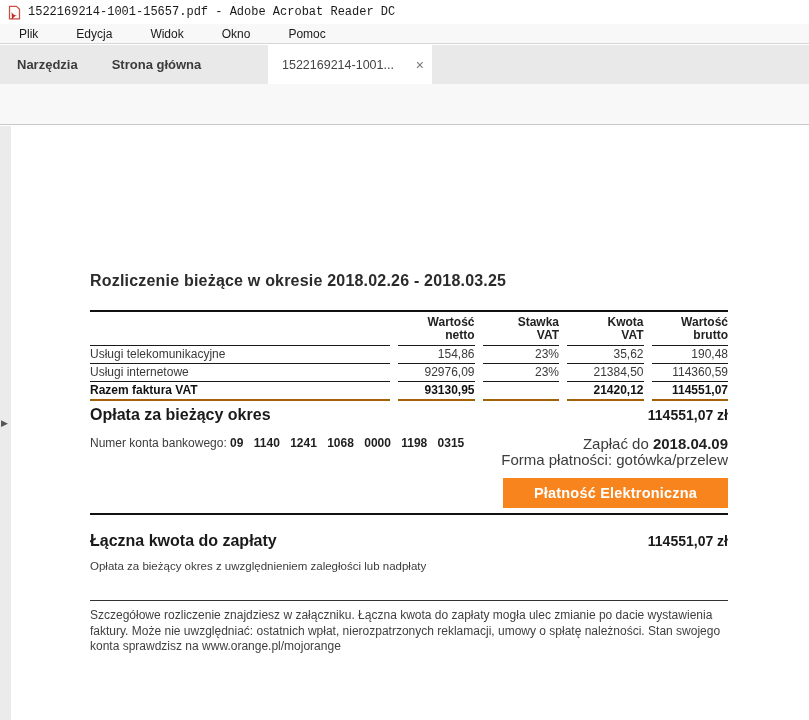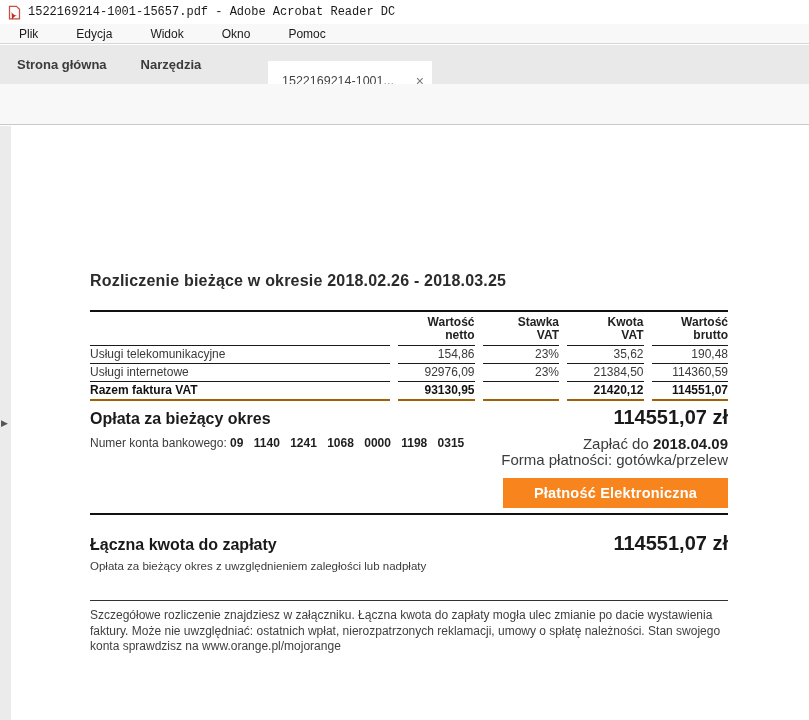--- a/index.html
+++ b/index.html
@@ -10,21 +10,21 @@
   
   .titlebar { position:absolute; left:0; top:0; width:809px; height:24px; background:#fff;
     display:flex; align-items:center; padding-left:7px;font-family:Liberation Mono, monospace; }
   .titlebar .apptitle { font-size:12px; color:#1a1a1a; margin-left:6px; }
   .menubar { position:absolute; left:0; top:24px; width:809px; height:20px; background:#f8f8f8;
     display:flex; align-items:center; border-bottom:1px solid #d6d6d6; }
   .menubar .mitem { font-size:12px; color:#1a1a1a; padding:0 19px; height:20px; display:flex; align-items:center; cursor:default; }
 
   .tabbar { position:absolute; left:0; top:45px; width:809px; height:39px; background:#e9e9e9; display:flex; }
   .tab { height:39px; display:flex; align-items:center; font-size:13px; color:#3b3b3b; font-weight:bold; padding:0 17px; cursor:default; }
-  .tab.doc { position:absolute; left:268px; top:16px; width:164px; background:#fff; font-weight:normal; color:#444;
+  .tab.doc { position:absolute; left:268px; top:0; width:164px; background:#fff; font-weight:normal; color:#444;
     justify-content:space-between; padding:0 8px 0 14px; font-size:12.5px; }
   .tab .close { color:#777; font-size:14px; font-weight:normal; margin-left:8px; }
 
   .toolbar { position:absolute; left:0; top:84px; width:809px; height:41px; background:#f8f8f8; border-bottom:1px solid #c9c9c9; }
   .tbtn { position:absolute; top:89px; width:28px; height:28px; display:flex; align-items:center; justify-content:center; cursor:default; }
   .vsep { position:absolute; top:90px; width:1px; height:26px; background:#d9d9d9; }
   .pagebox { position:absolute; left:283px; top:91px; width:27px; height:23px; background:#fff; border:1px solid #a8a8a8;
     font-size:12px; color:#222; text-align:center; line-height:21px; }
   .pagetotal { position:absolute; left:318px; top:95px; font-size:12px; color:#555; }
   .zoombox { position:absolute; left:533px; top:91px; width:70px; height:23px; background:#fff; border:1px solid #a8a8a8;
@@ -44,21 +44,21 @@
   .vattable { position:absolute; left:90px; top:310px; width:638px; border-top:2px solid #111; font-size:12px; color:#3a3a3a; }
   .trow { display:flex; }
   .tc { border-bottom:1px solid #1a1a1a; padding:1px 0 2px 0; }
   .tc.desc { width:302px; }
   .tc.num { width:77px; margin-left:8px; text-align:right; }
   .trow.head .tc { font-weight:bold; color:#222; padding-top:4px; padding-bottom:3px; line-height:13px; }
   .trow.head .tc.desc { border-bottom:1px solid #1a1a1a; }
   .trow.total .tc { font-weight:bold; color:#111; border-bottom:2px solid #a16207; }
 
   .sec-label { font-size:16px; font-weight:bold; color:#1a1a1a; }
-  .big-amount { font-size:20px; font-weight:bold; color:#1a1a1a; text-align:right; }
+  .big-amount { font-size:14px; font-weight:bold; color:#1a1a1a; text-align:right; }
   .row-opl { left:90px; top:406px; width:638px; position:absolute; display:flex; justify-content:space-between; align-items:baseline; }
   .acct-line { left:90px; top:436px; position:absolute; font-size:12px; color:#3c3c3c; }
   .acct-line b { color:#1f1f1f; word-spacing:7px; }
   .right-col { left:388px; top:436px; width:340px; position:absolute; text-align:right; font-size:15px; color:#3c3c3c; line-height:16px; }
   .right-col b { color:#1f1f1f; }
 
   .paybtn { position:absolute; left:503px; top:478px; width:225px; height:30px;
     background:var(--accent-orange, #f8841d); color:#fff; font-size:14.5px; font-weight:bold;
     display:flex; align-items:center; justify-content:center; border:none; cursor:pointer; letter-spacing:.2px; }
 
@@ -88,22 +88,22 @@
 
   <div class="menubar">
     <span class="mitem">Plik</span>
     <span class="mitem">Edycja</span>
     <span class="mitem">Widok</span>
     <span class="mitem">Okno</span>
     <span class="mitem">Pomoc</span>
   </div>
 
   <div class="tabbar">
+    <div class="tab">Narzędzia</div>
     <div class="tab">Strona główna</div>
-    <div class="tab">Narzędzia</div>
     <div class="tab doc">
       <span>1522169214-1001...</span>
       <span class="close">×</span>
     </div>
   </div>
 
   <div class="toolbar">
     <div class="tbtn" style="left:13px">
       <span>
           <svg width="21" height="21" viewBox="0 0 24 24" fill="none" stroke="#b3b3b3" stroke-width="1.7">

